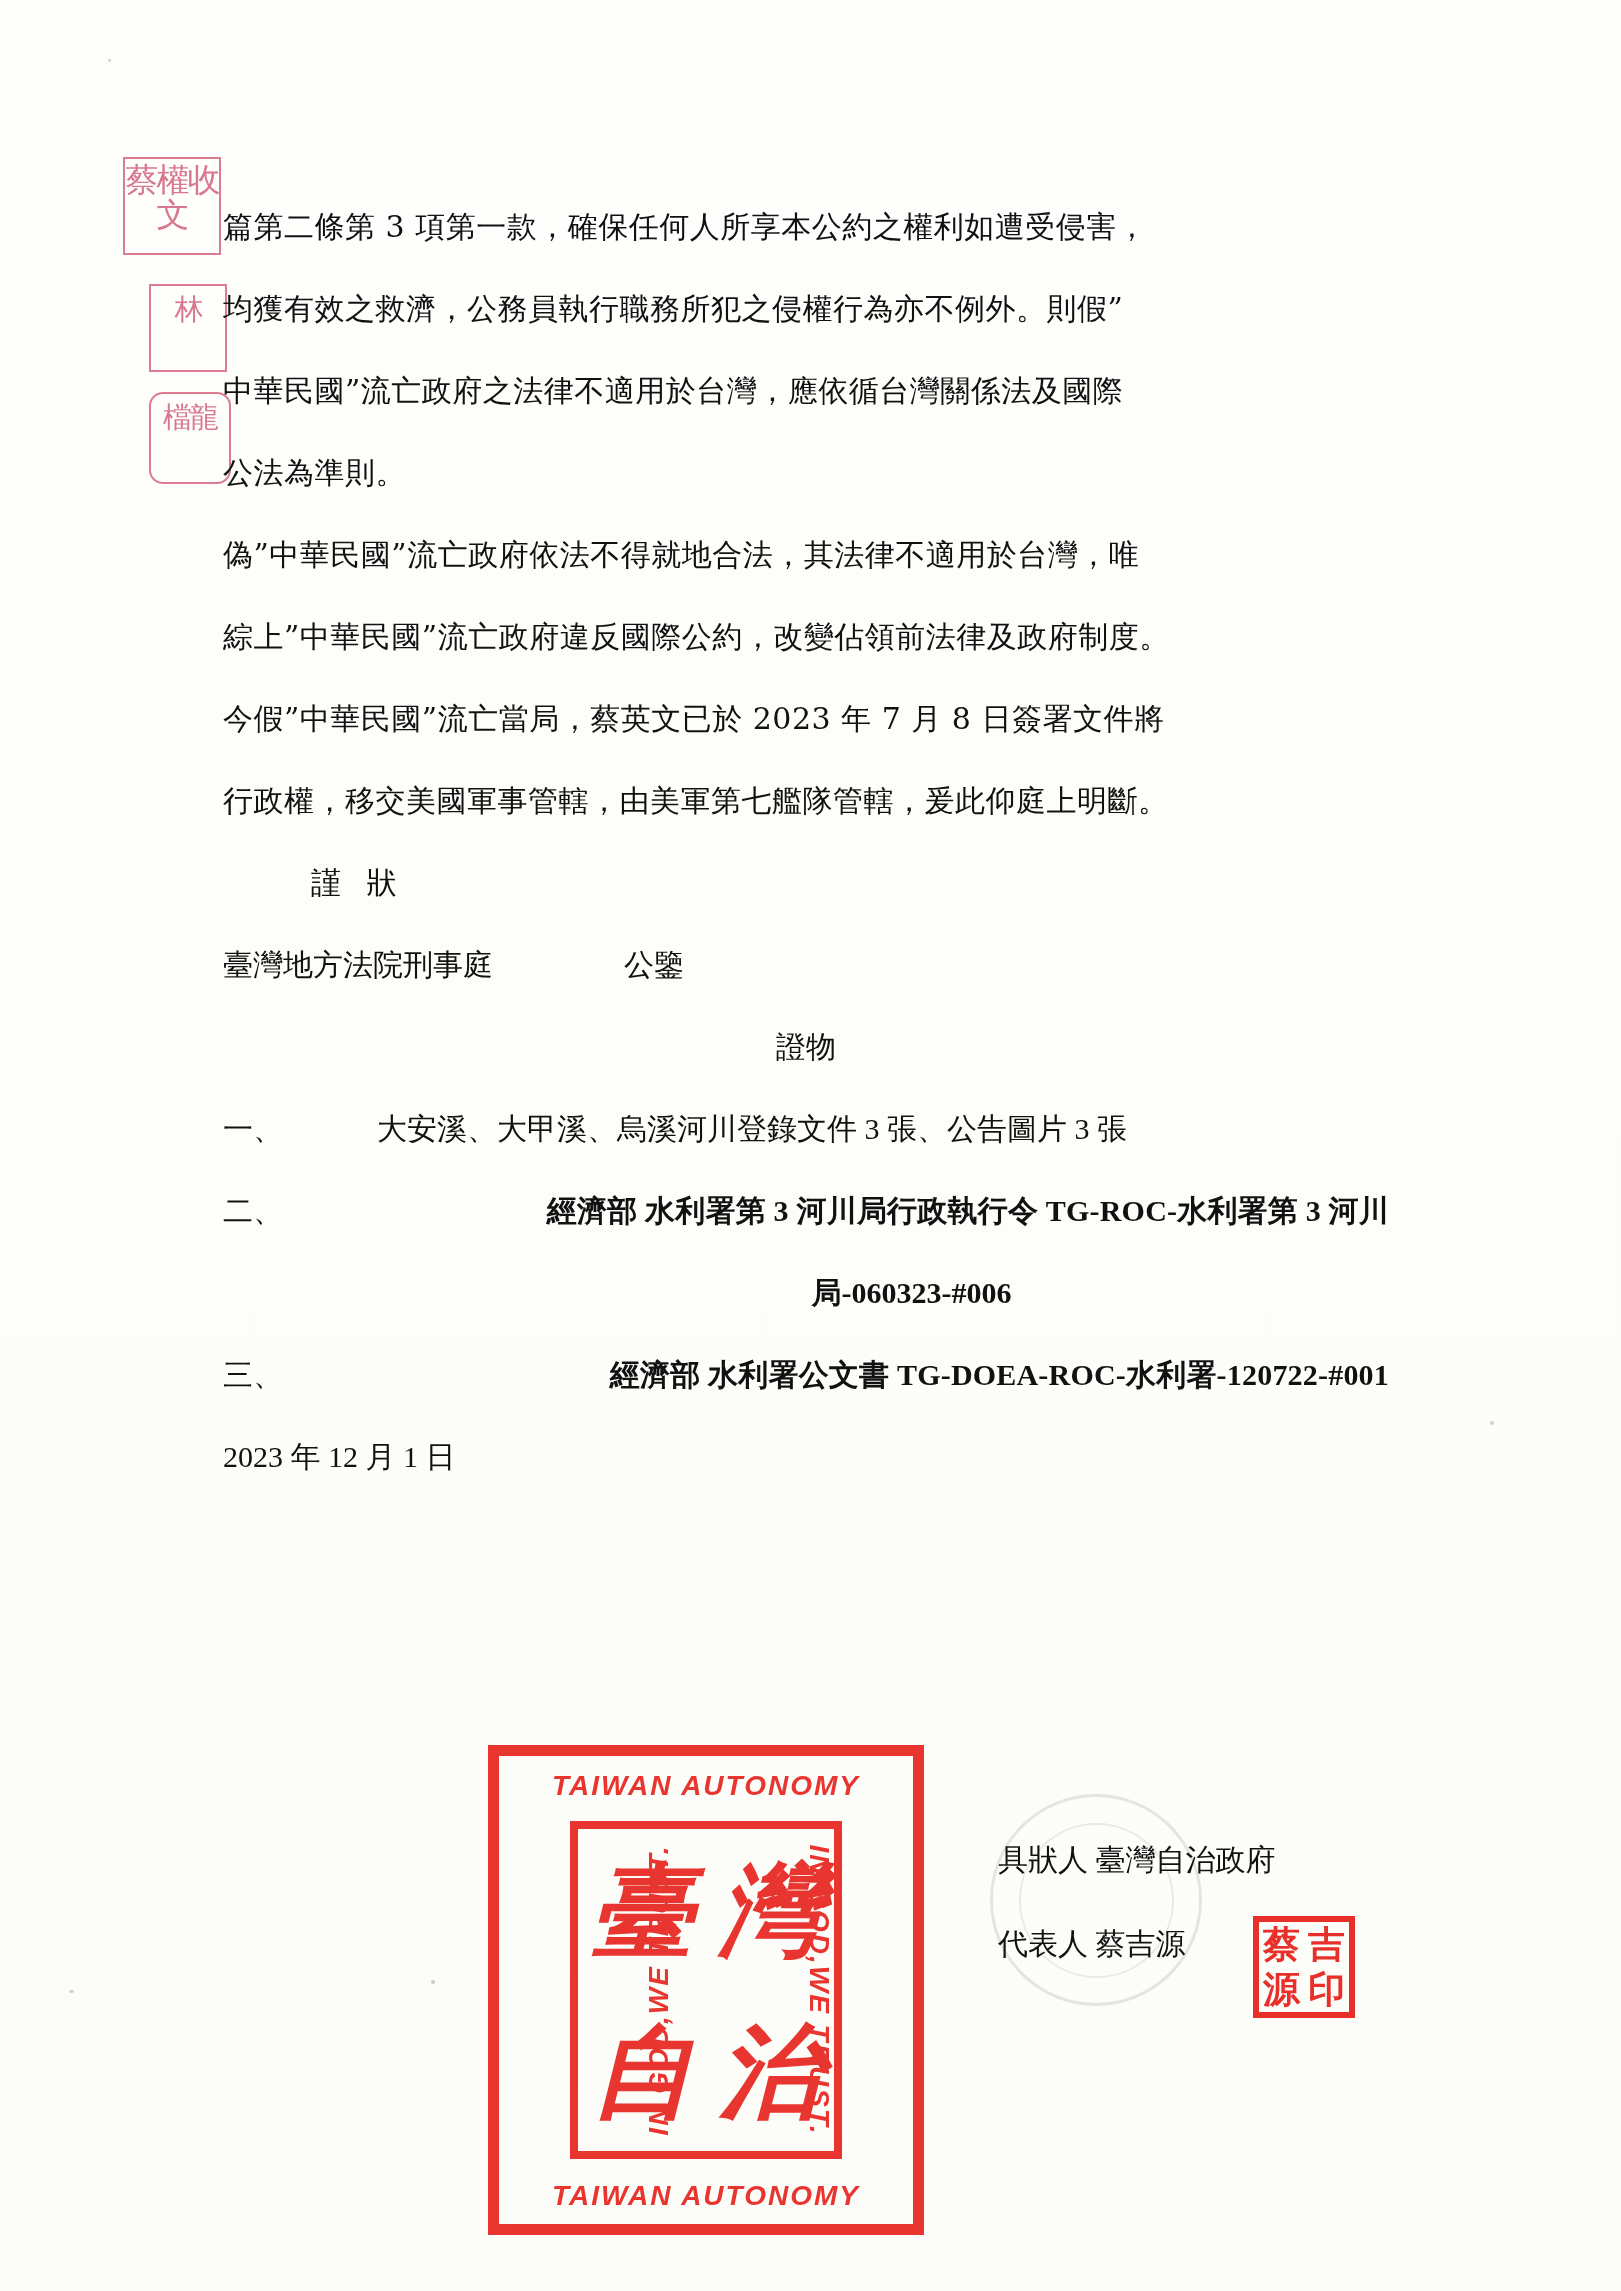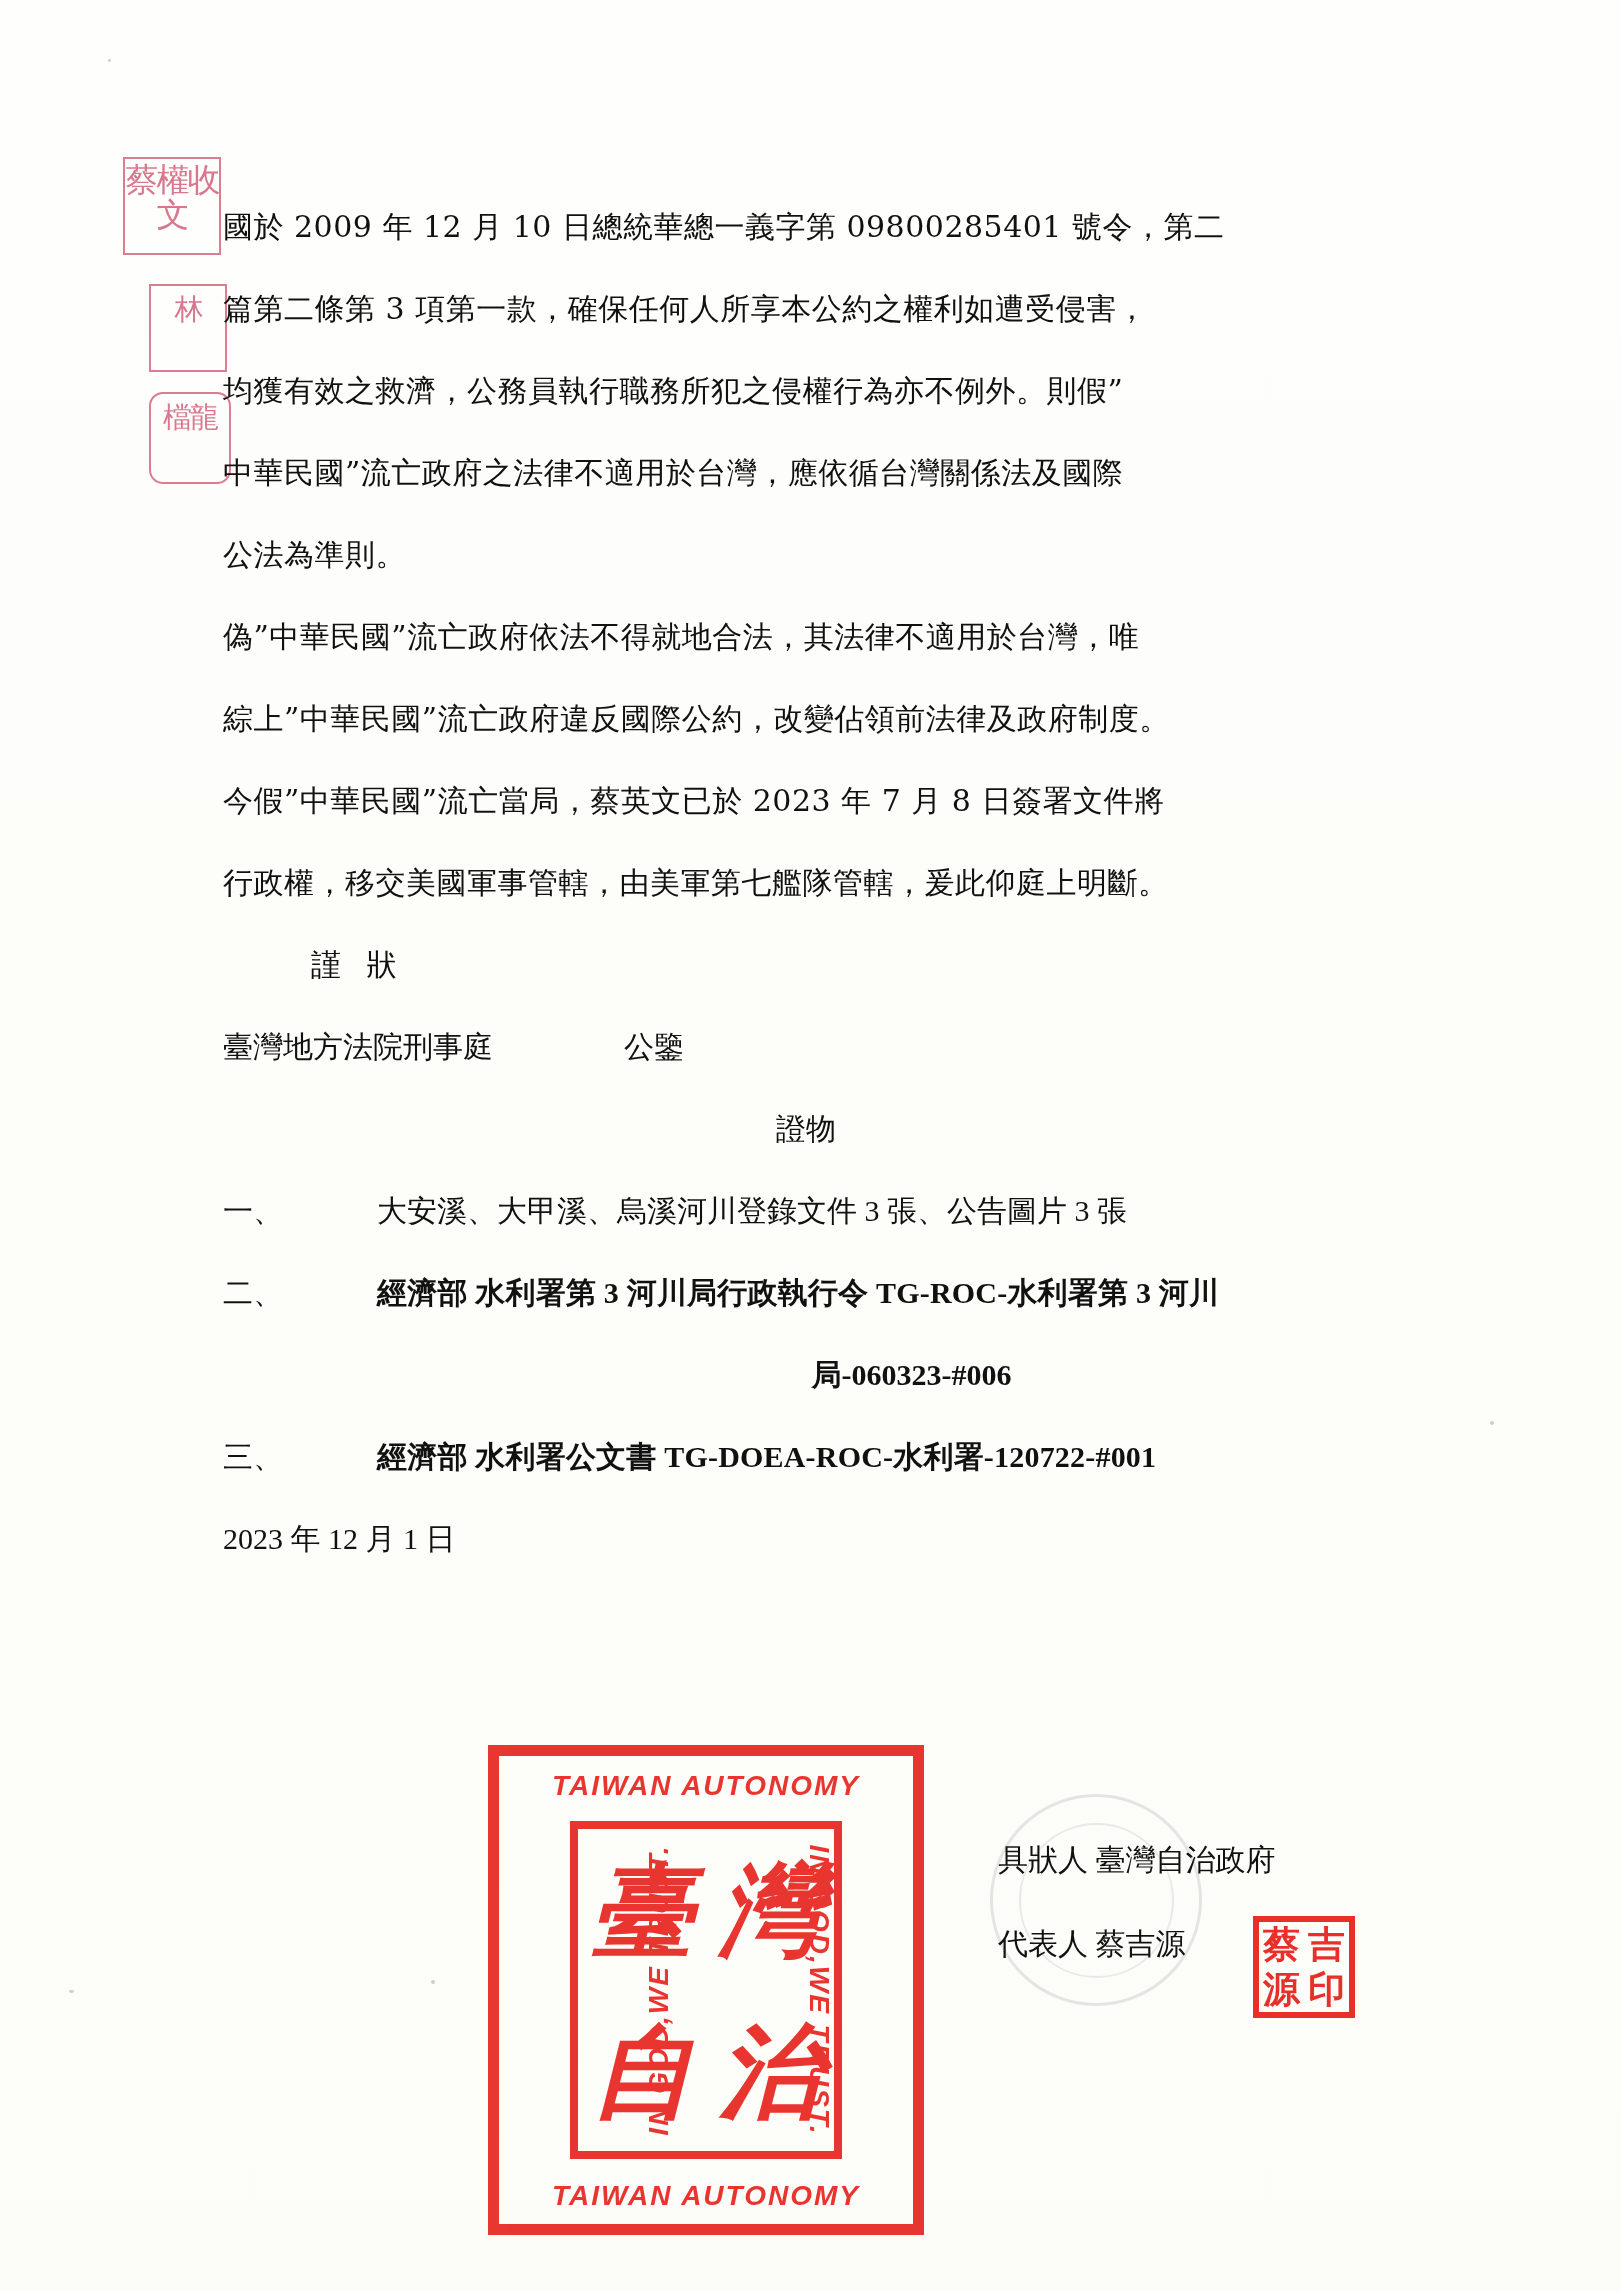--- a/index.html
+++ b/index.html
@@ -72,21 +72,21 @@
     flex: 0 0 106px;
   }
   .ev-text { flex: 1; margin-left: 48px; }
   .ev-cont {
     font-size: 30px;
     line-height: 82px;
     padding-left: 211px;
     font-weight: 600;
     text-align: center;
   }
-  .mono-ref { font-weight: 700; letter-spacing: 0.2px; }
+  .mono-ref { font-weight: 700; letter-spacing: 0.2px; text-align: right; }
 
   .date-line {
     font-size: 30px;
     line-height: 82px;
   }
 
   .signature-block {
     position: absolute;
     left: 941px;
     top: 1818px;
@@ -228,21 +228,20 @@
   </div>
   <div class="stamp-small stamp-s2">
     <span>林</span>
   </div>
   <div class="stamp-small stamp-s3">
     <span>檔龍</span>
   </div>
 
   <div class="doc-body">
 
-    <div class="para">國於 2009 年 12 月 10 日總統華總一義字第 09800285401 號令，第二</div>
     <div class="para">篇第二條第 3 項第一款，確保任何人所享本公約之權利如遭受侵害，</div>
     <div class="para">均獲有效之救濟，公務員執行職務所犯之侵權行為亦不例外。則假”</div>
     <div class="para">中華民國”流亡政府之法律不適用於台灣，應依循台灣關係法及國際</div>
     <div class="para">公法為準則。</div>
     <div class="para">偽”中華民國”流亡政府依法不得就地合法，其法律不適用於台灣，唯</div>
     <div class="para">綜上”中華民國”流亡政府違反國際公約，改變佔領前法律及政府制度。</div>
     <div class="para">今假”中華民國”流亡當局，蔡英文已於 2023 年 7 月 8 日簽署文件將</div>
     <div class="para">行政權，移交美國軍事管轄，由美軍第七艦隊管轄，爰此仰庭上明斷。</div>
 
     <div class="jinzhuang">謹狀</div>

